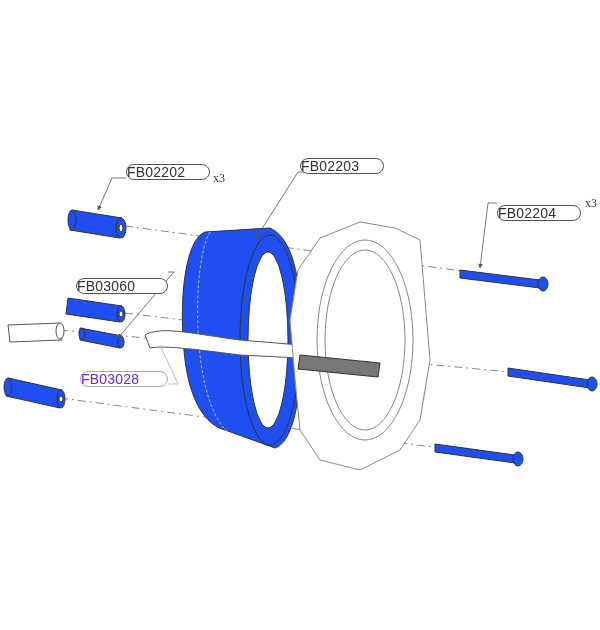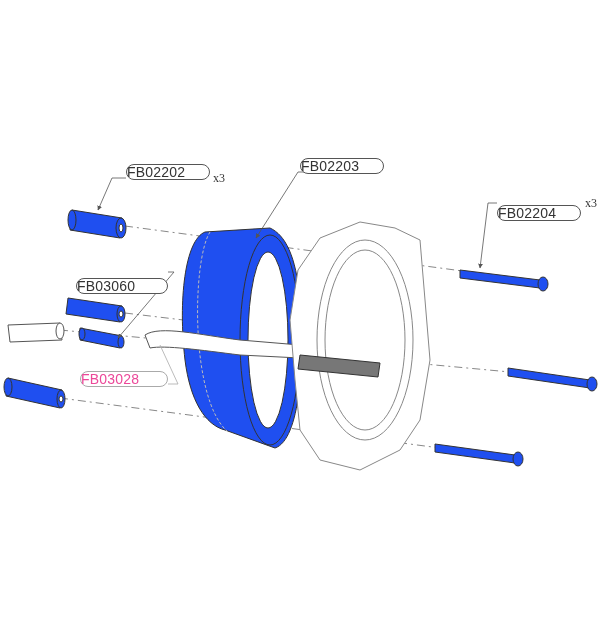--- a/index.html
+++ b/index.html
@@ -3,21 +3,21 @@
 <meta charset="utf-8">
 <style>
   html, body { margin:0; padding:0; background:#ffffff; }
   body { width:600px; height:630px; position:relative; overflow:hidden; font-family:"Liberation Sans", sans-serif; }
   #diagram { position:absolute; left:0; top:0; width:600px; height:630px; }
   .callout {
     position:absolute; height:16px; border:1px solid #555; border-radius:13px;
     background:#fff; box-sizing:border-box; display:flex; align-items:center; 
     font-size:14px; color:#333; letter-spacing:0.2px;
   }
-  .callout.faded { border-color:#aaa; color:#ec4899; }
+  .callout.faded { border-color:#aaa; color:#6d28d9; }
   .qty { position:absolute; font-size:12px; color:#333;font-family:Liberation Serif, serif; }
 </style>
 </head>
 <body>
 
 <svg id="diagram" viewBox="0 0 600 630" xmlns="http://www.w3.org/2000/svg">
   <defs>
     <marker id="arr" viewBox="0 0 10 10" refX="9" refY="5" markerWidth="6" markerHeight="6" orient="auto">
       <path d="M0,0 L10,5 L0,10 z" fill="#555"></path>
     </marker>

